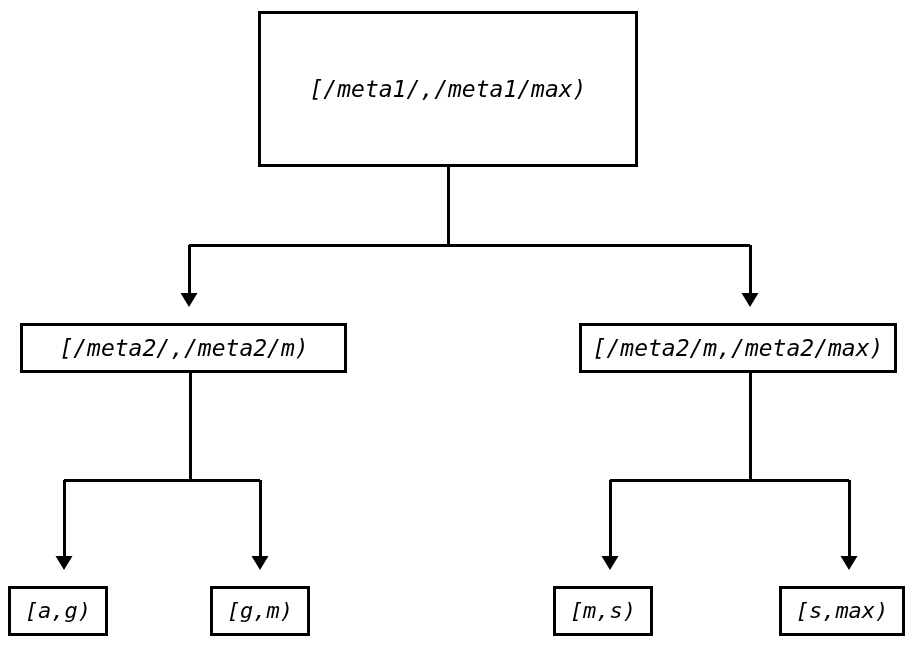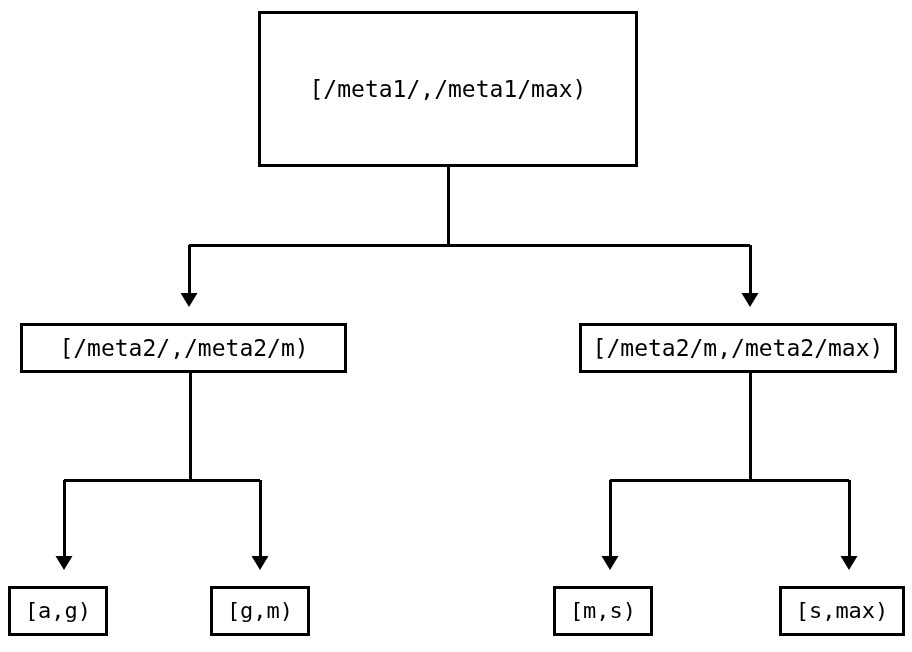--- a/index.html
+++ b/index.html
@@ -7,20 +7,21 @@
     padding: 0;
     background: #ffffff;
   }
   #diagram-root {
     position: relative;
     width: 912px;
     height: 652px;
     background: #ffffff;
     font-family: "DejaVu Sans Mono", "Liberation Mono", monospace;
     overflow: hidden;
+    font-style: italic;
   }
   #tree-svg {
     position: absolute;
     left: 0;
     top: 0;
     width: 912px;
     height: 652px;
     display: block;
   }
   .node-box {

